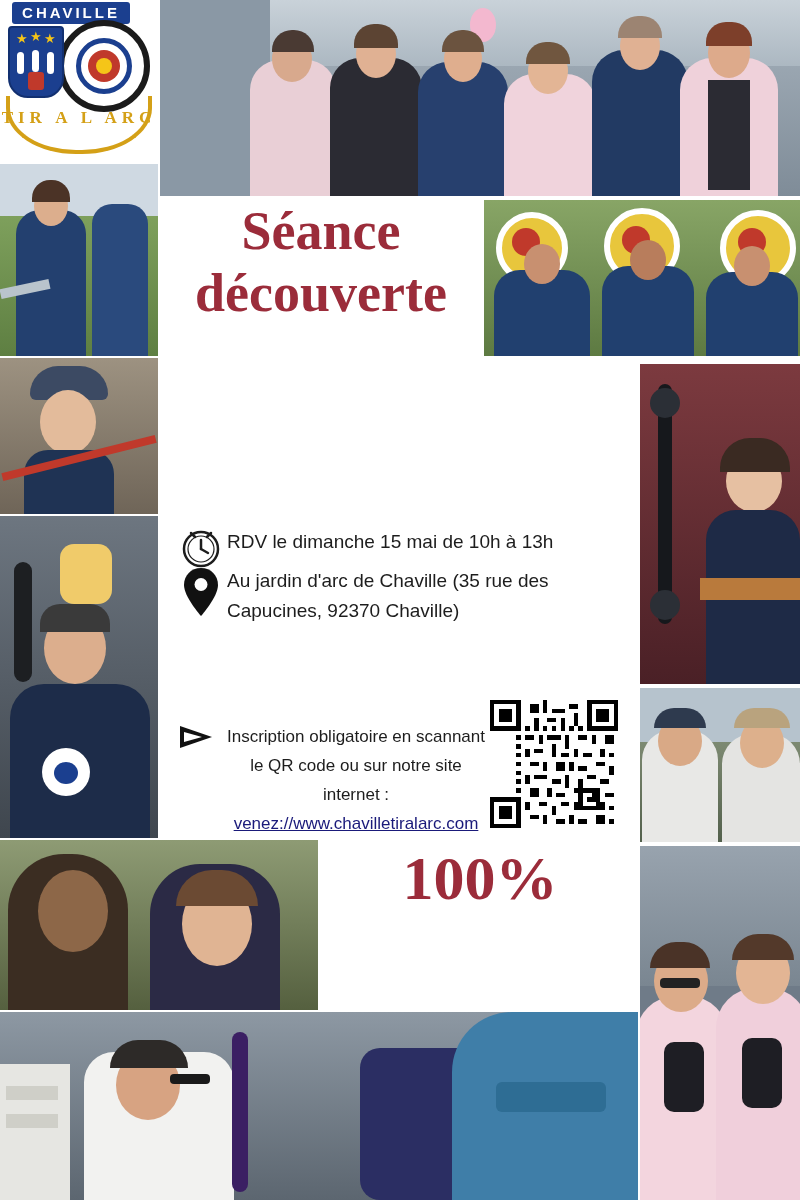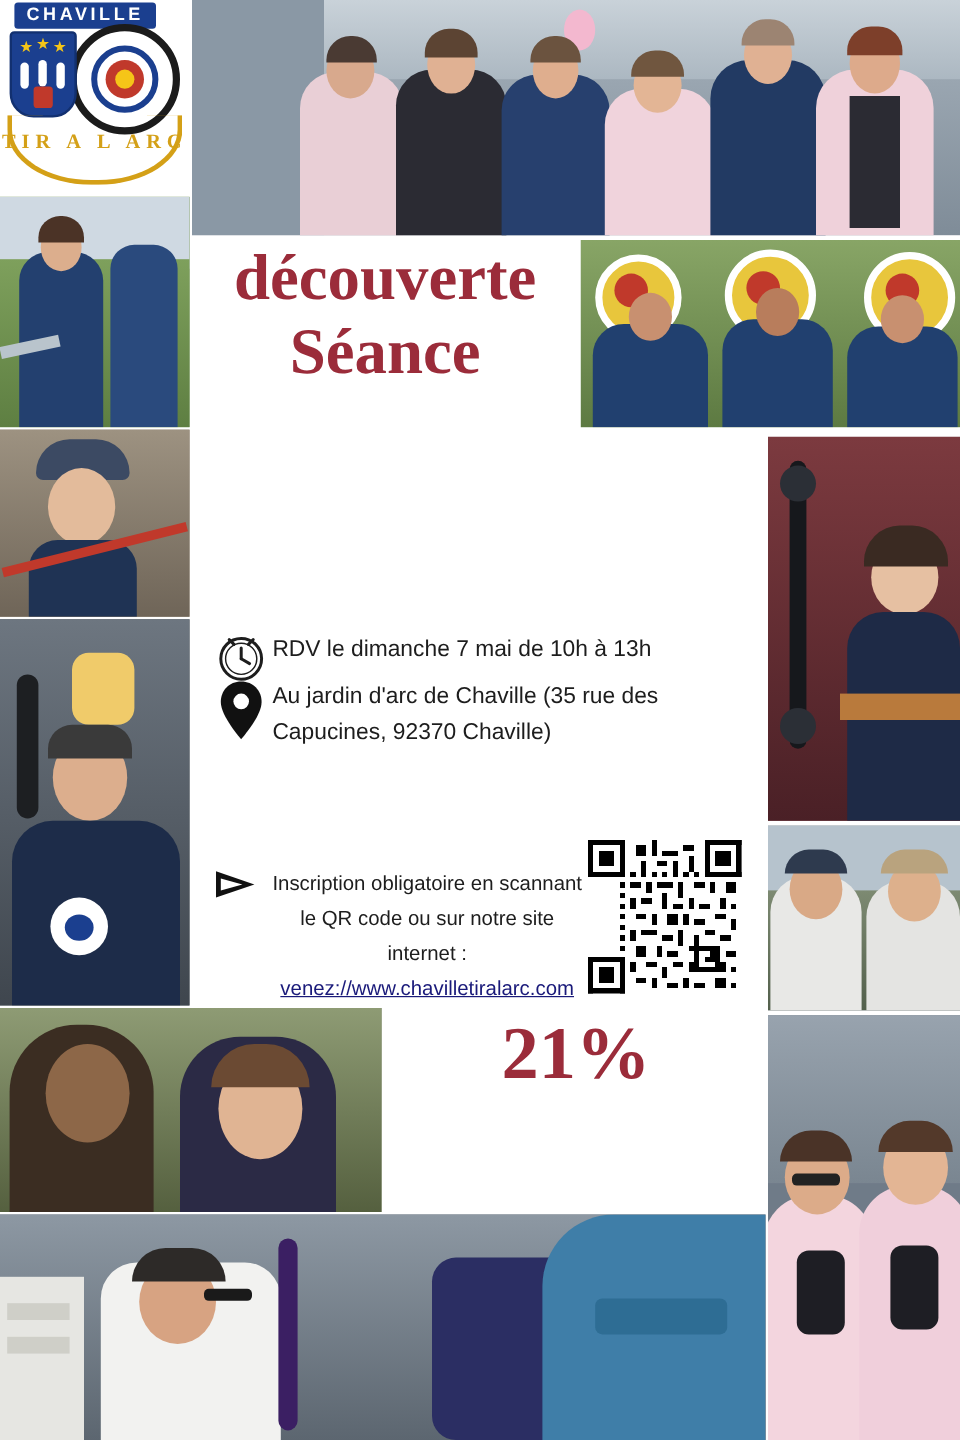--- a/index.html
+++ b/index.html
@@ -362,37 +362,37 @@
     <div class="abs" style="left:170px;top:62px;width:40px;height:10px;background:#1a1a1a;border-radius:4px;"></div>
     <div class="abs" style="left:232px;top:20px;width:16px;height:160px;background:#3b1f63;border-radius:8px;"></div>
     <div class="abs" style="left:360px;top:36px;width:130px;height:152px;background:#2b2e63;border-radius:20px;"></div>
     <div class="abs" style="left:452px;top:0px;width:186px;height:188px;background:#3f7ea8;border-radius:60px 0 0 0;"></div>
     <div class="abs" style="left:496px;top:70px;width:110px;height:30px;background:#2e6d94;border-radius:6px;"></div>
   </div>
 
   <div class="photo" style="left:640px; top:846px; width:160px; height:80px; background:#b9bdbe; opacity:0.0;"></div>
 
   <div class="headline">
+    <div>Séance</div>
     <div>découverte</div>
-    <div>Séance</div>
   </div>
 
 
   <div class="info-row row-time">
     <div class="ico">
       <svg width="44" height="44" viewBox="0 0 44 44" aria-hidden="true">
         <circle cx="22" cy="22" r="17" fill="none" stroke="#1d1d1d" stroke-width="2.5"></circle>
         <circle cx="22" cy="22" r="13" fill="none" stroke="#1d1d1d" stroke-width="1.2"></circle>
         <line x1="22" y1="22" x2="22" y2="13" stroke="#1d1d1d" stroke-width="2.5" stroke-linecap="round"></line>
         <line x1="22" y1="22" x2="29" y2="26" stroke="#1d1d1d" stroke-width="2.5" stroke-linecap="round"></line>
         <line x1="12" y1="6" x2="16" y2="10" stroke="#1d1d1d" stroke-width="2.5" stroke-linecap="round"></line>
         <line x1="32" y1="6" x2="28" y2="10" stroke="#1d1d1d" stroke-width="2.5" stroke-linecap="round"></line>
       </svg>
     </div>
-    <div class="txt">RDV le dimanche 7 mai de 10h à 13h</div>
+    <div class="txt">RDV le dimanche 15 mai de 10h à 13h</div>
   </div>
 
   <div class="info-row row-place">
     <div class="ico">
       <svg width="40" height="52" viewBox="0 0 40 52" aria-hidden="true">
         <path d="M20 2 C10 2 3 9.5 3 19 C3 31 20 50 20 50 C20 50 37 31 37 19 C37 9.5 30 2 20 2 Z" fill="#111111"></path>
         <circle cx="20" cy="18.5" r="6.5" fill="#ffffff"></circle>
       </svg>
     </div>
     <div class="txt">Au jardin d'arc de Chaville (35 rue des Capucines, 92370 Chaville)</div>
@@ -514,16 +514,16 @@
         <rect x="20" y="20" width="5" height="1"></rect>
           <rect x="20" y="24" width="5" height="1"></rect>
         <rect x="20" y="20" width="1" height="5"></rect>
           <rect x="24" y="20" width="1" height="5"></rect>
         <rect x="22" y="22" width="1" height="1"></rect>
       </g>
     </svg>
   </div>
 
   <div class="bigclaim">
-    <div>21%</div>
+    <div>100%</div>
   </div>
 
 </div>
 
 </body></html>

